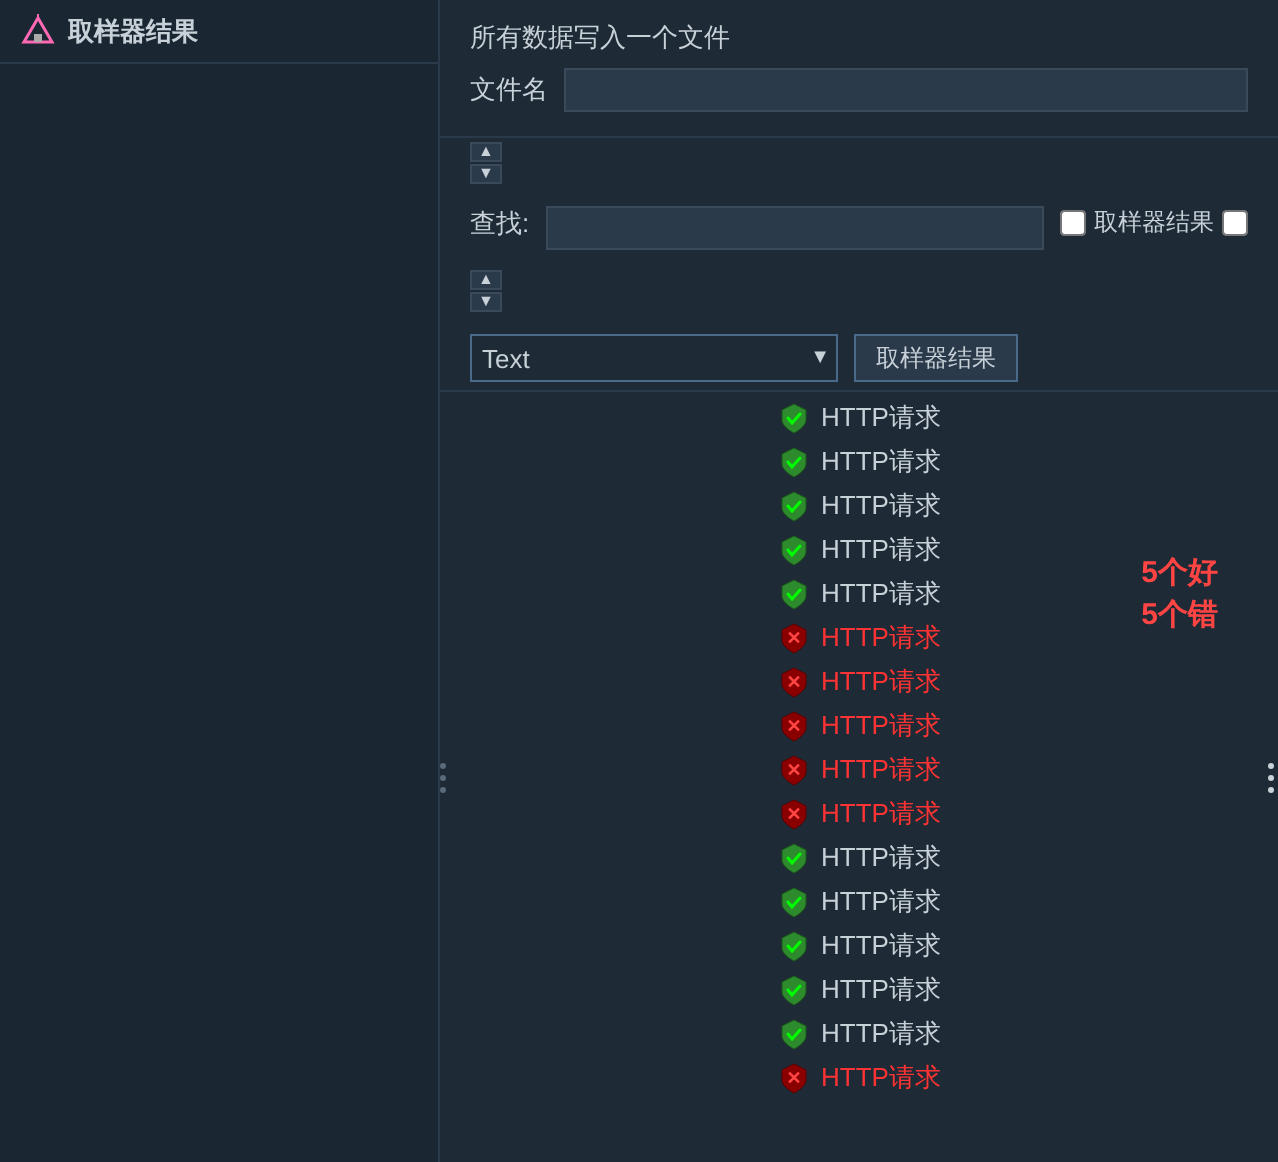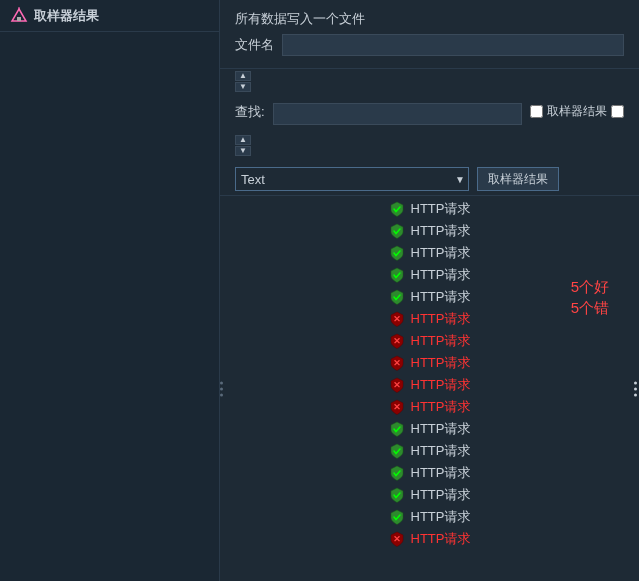--- a/index.html
+++ b/index.html
@@ -166,21 +166,21 @@
       display: flex;
       align-items: center;
       padding: 4px 15px 4px 15px;
       gap: 8px;
       border-bottom: 1px solid #2a3a4a;
       margin-bottom: 0;
     }
 
     .dropdown-wrapper {
       position: relative;
-      width: 234px;
+      width: 184px;
     }
 
     .dropdown-wrapper select {
       width: 100%;
       background: #1e2a35;
       border: 1px solid #4a6a8a;
       color: #c8d0d8;
       padding: 2px 20px 2px 5px;
       font-size: 13px;
       height: 24px;
@@ -276,21 +276,21 @@
       top: 80px;
       display: flex;
       flex-direction: column;
       align-items: center;
       pointer-events: none;
     }
 
     .annotation-line {
       color: #ff4444;
       font-size: 15px;
-      font-weight: normal;
+      font-weight: bold;
       line-height: 1.4;
     }
 
     
     .right-dots {
       position: absolute;
       right: 2px;
       top: 50%;
       transform: translateY(-50%);
       display: flex;

